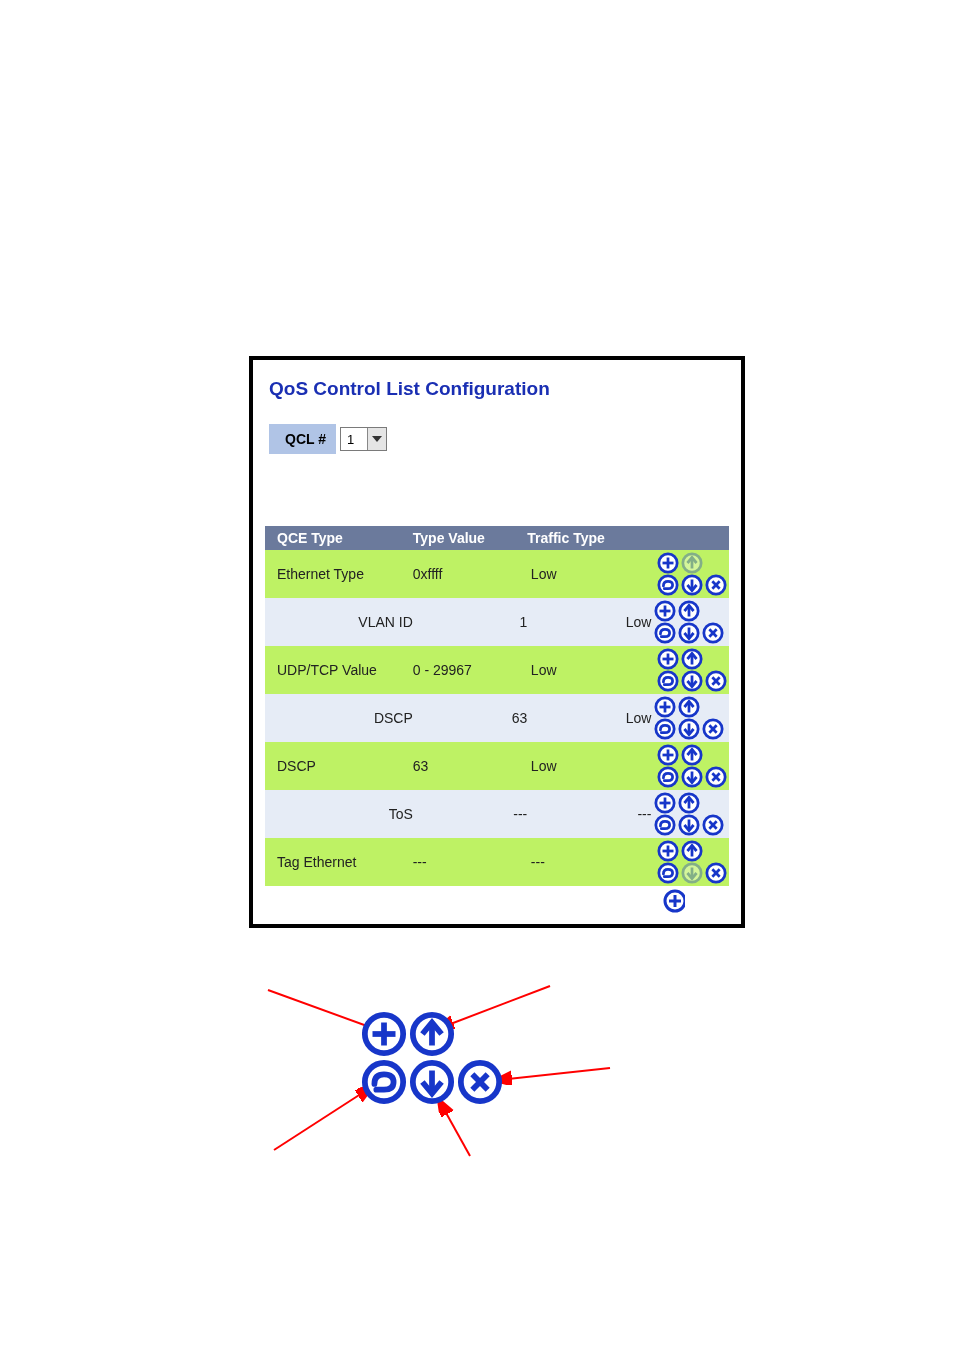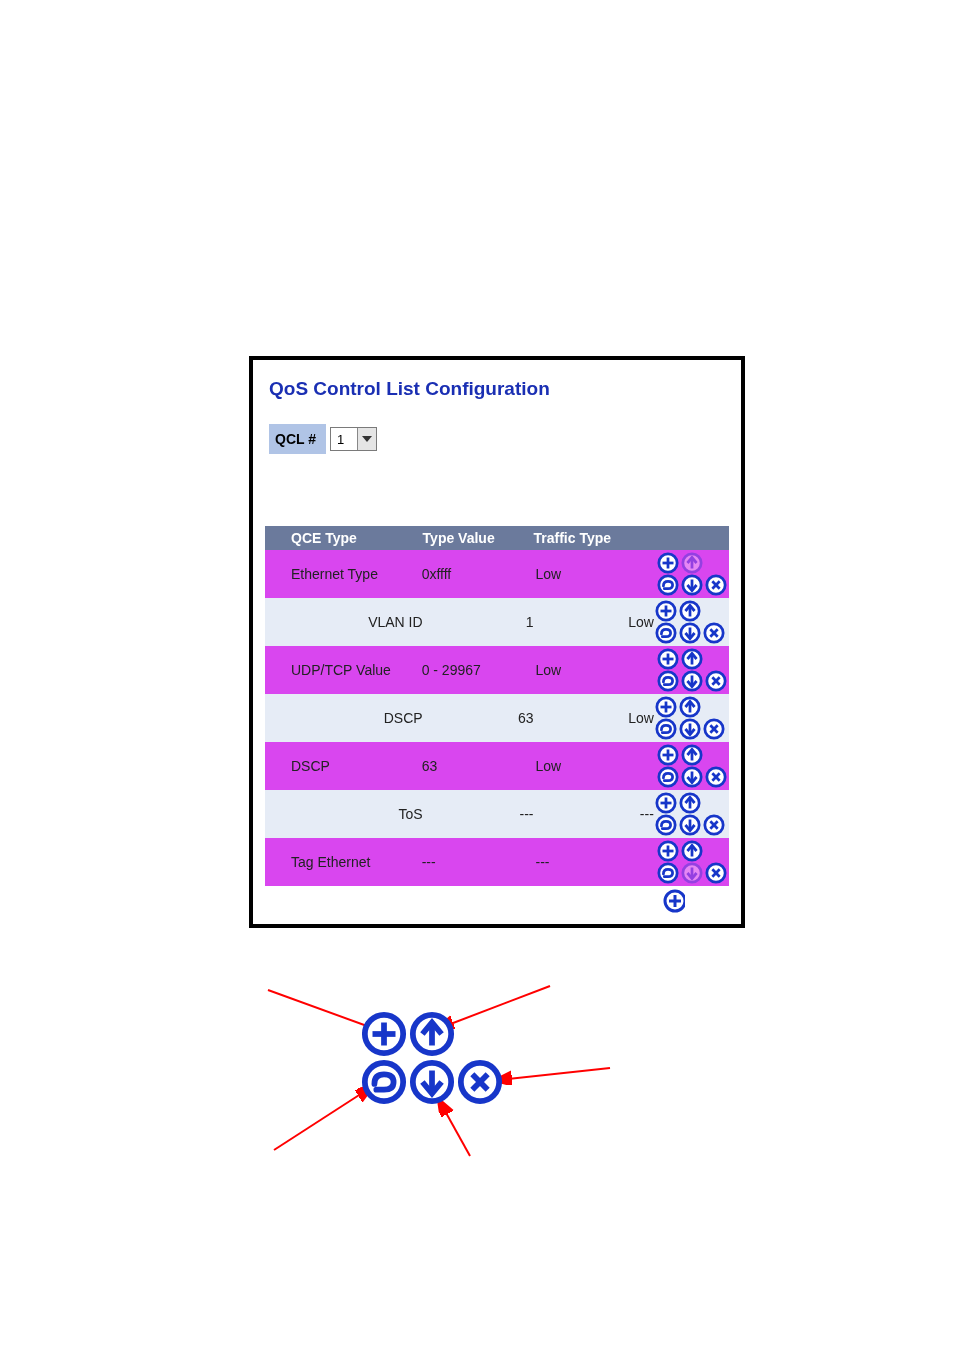--- a/index.html
+++ b/index.html
@@ -35,21 +35,21 @@
   .qcl-row {
     display: flex;
     align-items: center;
     margin-left: 4px;
   }
   .qcl-label {
     background: #b0c4e6;
     color: #000;
     font-weight: bold;
     font-size: 14px;
-    padding: 4px 10px 4px 6px;
+    padding: 4px 10px 4px 16px;
     height: 22px;
     display: inline-flex;
     align-items: center;
     margin-right: 4px;
   }
   .qcl-select {
     display: inline-flex;
     align-items: center;
     height: 22px;
     border: 1px solid #7a7a7a;
@@ -78,33 +78,33 @@
   }
   .thead {
     display: flex;
     background: #6b7a9c;
     color: #fff;
     font-weight: bold;
     font-size: 14px;
     height: 24px;
     align-items: center;
   }
-  .col-type { width: 140px; padding-left: 26px; }
+  .col-type { width: 140px; padding-left: 12px; }
   .col-val  { width: 118px; }
   .col-cls  { width: 128px; }
   .col-act  { width: 80px; display:flex; justify-content:center; }
   .trow {
     display: flex;
     align-items: center;
     height: 48px;
     color: #222;
     font-size: 14px;
   }
   .trow.even { background: #e6ecf6; text-align: right; }
-  .trow.odd  { background: #d946ef; gap: 24px; }
+  .trow.odd  { background: #bef264; gap: 24px; }
   .icons5 {
     display: grid;
     grid-template-columns: repeat(3, 24px);
     grid-template-rows: repeat(2, 22px);
     gap: 0px;
     justify-content: center;
   }
   .ic {
     width: 22px;
     height: 22px;

